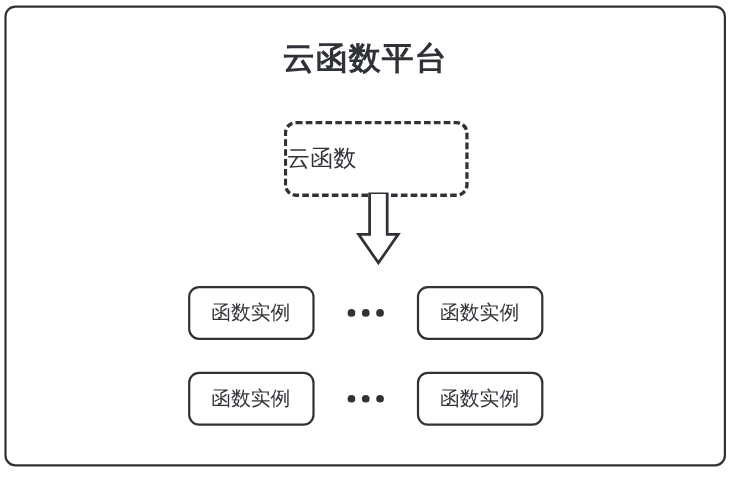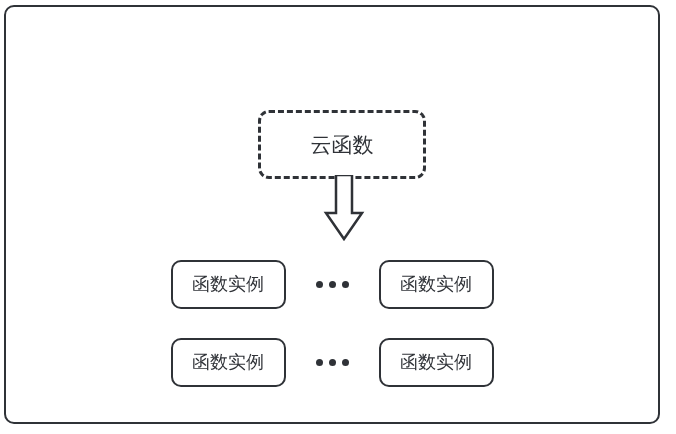--- a/index.html
+++ b/index.html
@@ -49,21 +49,20 @@
     left: 252px;
     top: 103px;
     width: 168px;
     height: 69px;
     box-sizing: border-box;
     border: 3px dashed #2f3237;
     border-radius: 11px;
     background: #ffffff;
     display: flex;
     align-items: center;
-    justify-content: center;
   }
   #cloud-function-box .box-label {
     font-size: 21px;
     color: #2f3237;
     line-height: 26px;
     white-space: nowrap;
   }
 
   
   #flow-arrow {
@@ -133,20 +132,21 @@
     line-height: 18px;
     white-space: nowrap;
     letter-spacing: 0.5px;
   }
 </style>
 </head>
 <body>
 
 <div id="platform-frame">
 
+  <div id="platform-title">云函数平台</div>
 
   <div id="cloud-function-box">
     <span class="box-label">云函数</span>
   </div>
 
   <div id="flow-arrow">
     <svg width="44" height="68" viewBox="0 0 44 68" xmlns="http://www.w3.org/2000/svg">
       <polygon points="14,0 30,0 30,38 40,38 22,64 4,38 14,38" fill="#ffffff" stroke="#2f3237" stroke-width="2.5" stroke-linejoin="miter"></polygon>
     </svg>
   </div>

